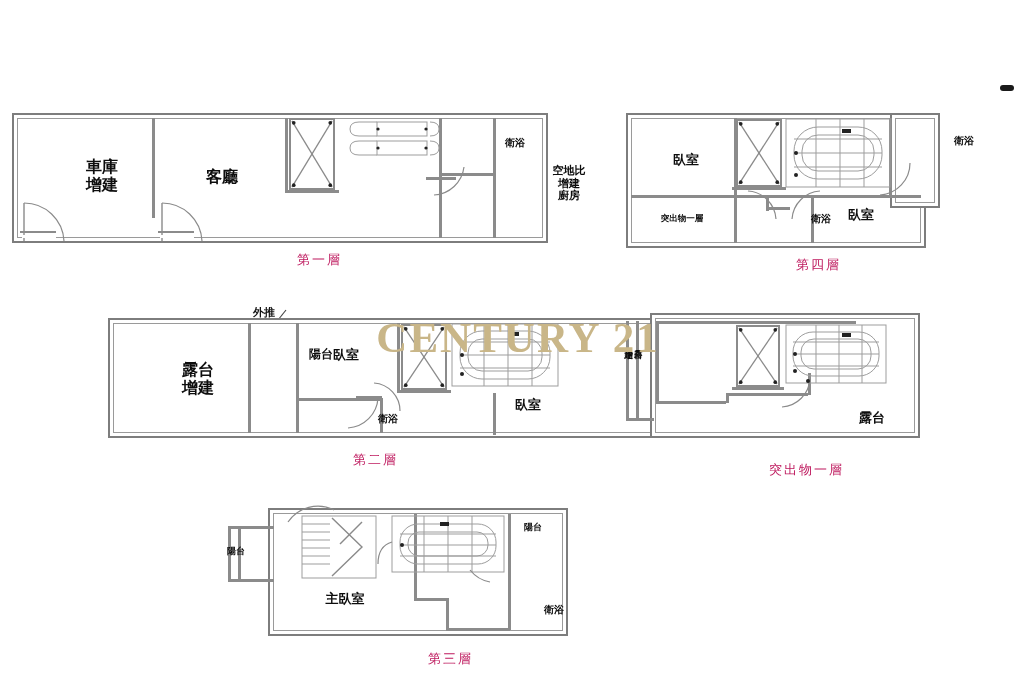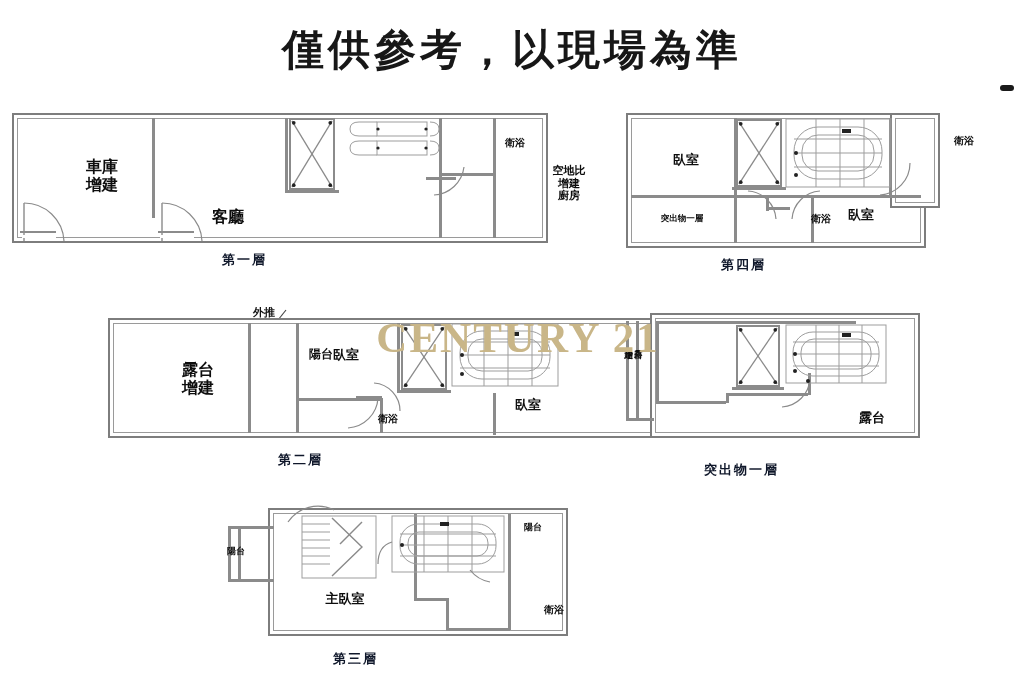--- a/index.html
+++ b/index.html
@@ -53,25 +53,25 @@
   #wm2{
     position:absolute;left:330px;top:505px;width:300px;text-align:center;
     font-size:40px;font-weight:700;color:#e8e0cc;z-index:5;pointer-events:none;
     font-family:"Liberation Serif",serif;
   }
 
   
   .plan{position:absolute;}
   .plan-caption{
     position:absolute;
-    text-align:left;
+    text-align:right;
     font-size:13px;
     letter-spacing:2px;
-    color:#0f172a;
-    font-weight:700;
+    color:#be185d;
+    font-weight:400;
     white-space:nowrap;
     font-family:"DejaVu Serif","Liberation Serif",serif;
   }
 
   
   .outer{
     position:absolute;
     border:2px solid #7d7d7d;
     background:#fff;
     box-sizing:border-box;
@@ -125,21 +125,20 @@
   .blackmark{
     position:absolute;left:1000px;top:85px;width:14px;height:6px;
     background:#1a1a1a;border-radius:3px;
   }
 </style>
 </head>
 <body>
 
 <div id="stage">
 
-  <div class="title">僅供參考，以現場為準</div>
   <div class="blackmark"></div>
 
   <div class="plan" id="plan-f1" style="left:12px;top:113px;width:536px;height:150px;">
 
     <div class="outer" style="left:0;top:0;width:536px;height:130px;"></div>
 
     <div class="wall-v" style="left:140px;top:5px;height:100px;"></div>
     <div class="wall-v" style="left:427px;top:5px;height:55px;"></div>
     <div class="wall-v" style="left:481px;top:5px;height:120px;"></div>
     <div class="wall-h" style="left:427px;top:60px;width:56px;"></div>
@@ -187,21 +186,21 @@
       <path class="arc" d="M34 2 A32 32 0 0 1 4 30"></path>
     </svg>
 
     <div class="wall-h" style="left:10px;top:122px;width:34px;background:#fff;"></div>
     <div class="wall-h" style="left:8px;top:118px;width:36px;height:2px;background:#8b8b8b;"></div>
     <div class="wall-h" style="left:148px;top:122px;width:34px;background:#fff;"></div>
     <div class="wall-h" style="left:146px;top:118px;width:36px;height:2px;background:#8b8b8b;"></div>
     <div class="wall-h" style="left:414px;top:64px;width:30px;height:3px;background:#8b8b8b;"></div>
 
     <div class="room-label lg" style="left:40px;top:45px;width:100px;">車庫<br>增建</div>
-    <div class="room-label lg" style="left:181px;top:55px;width:70px;margin-top:40px;">客廳</div>
+    <div class="room-label lg" style="left:175px;top:55px;width:70px;">客廳</div>
     <div class="room-label sm" style="left:430px;top:24px;width:50px;">衛浴</div>
     <div class="room-label sm" style="left:483px;top:52px;width:52px;font-size:11px;">空地比<br>增建<br>廚房</div>
 
     <div class="plan-caption" style="left:210px;top:138px;width:120px;">第一層</div>
   </div>
 
   <div class="plan" id="plan-f4" style="left:626px;top:113px;width:318px;height:160px;">
 
     <div class="outer" style="left:0;top:0;width:300px;height:135px;"></div>
 

